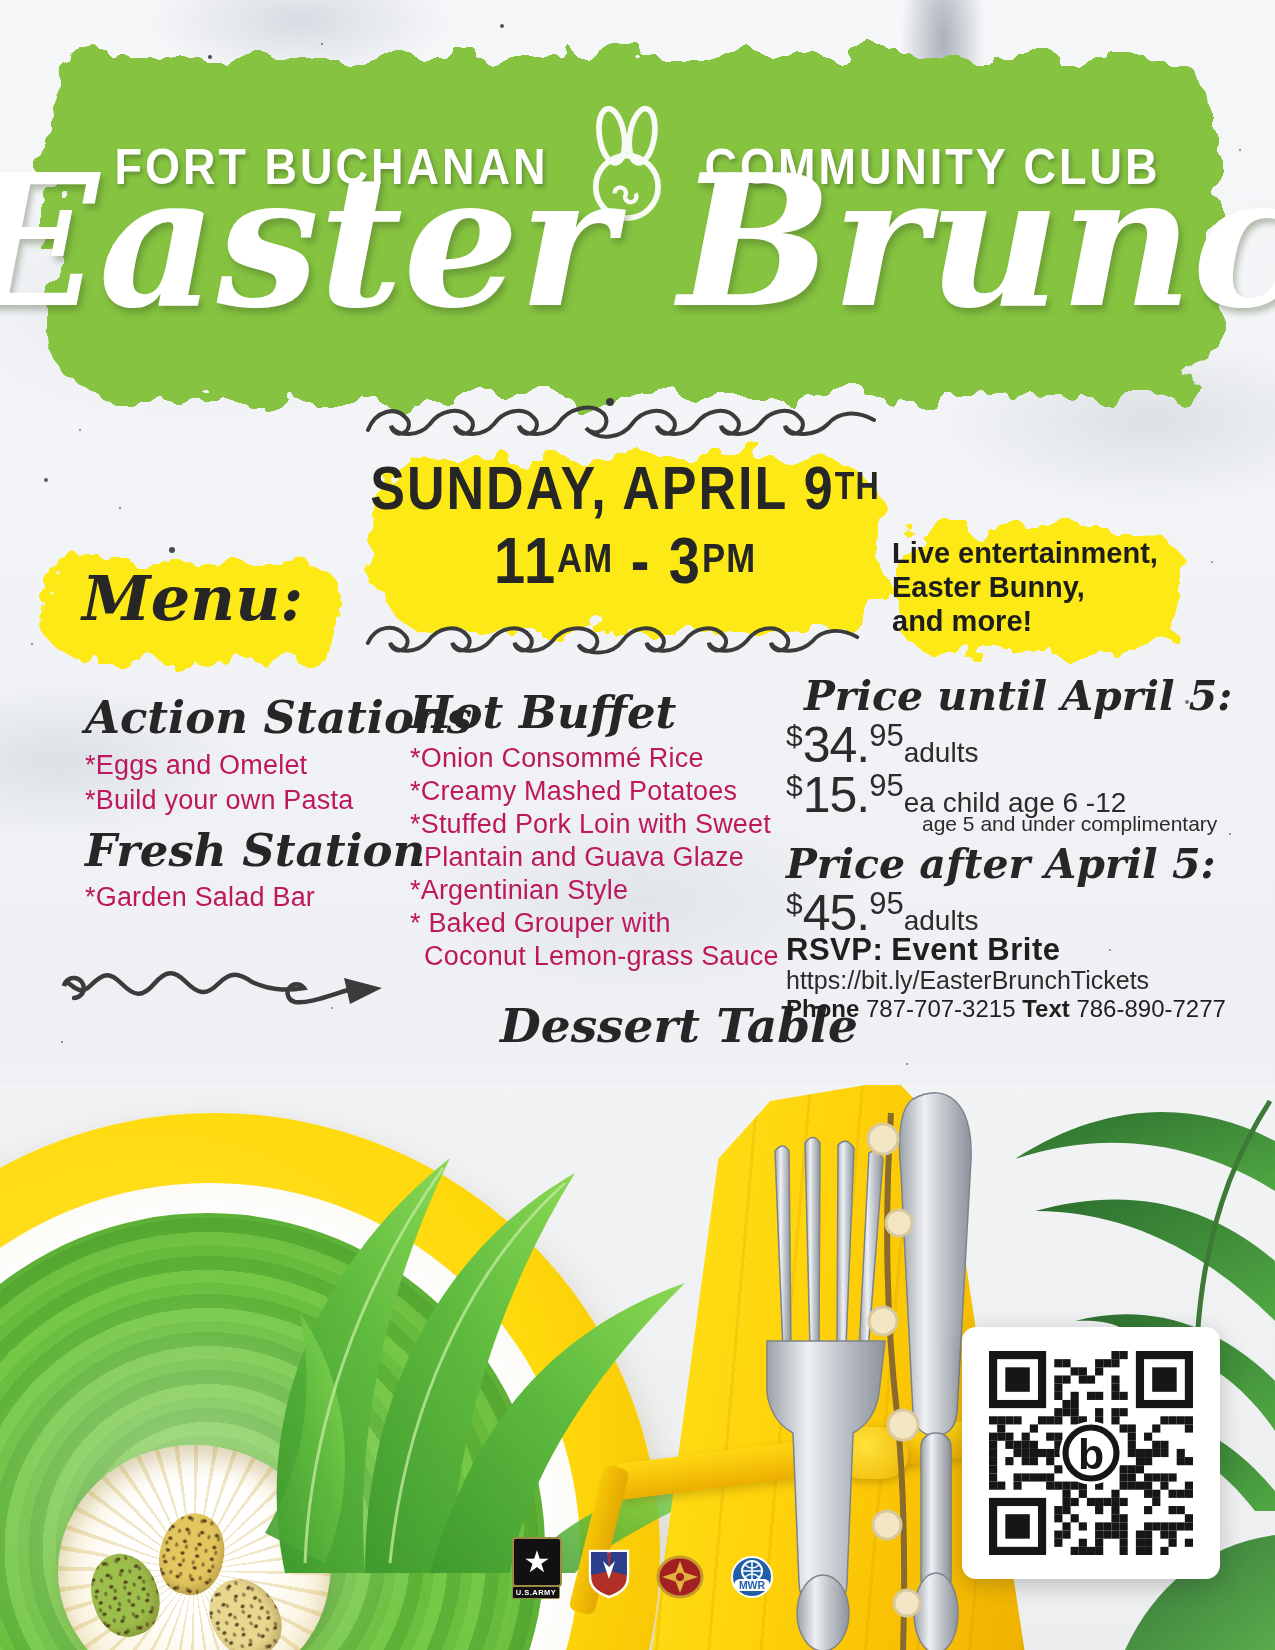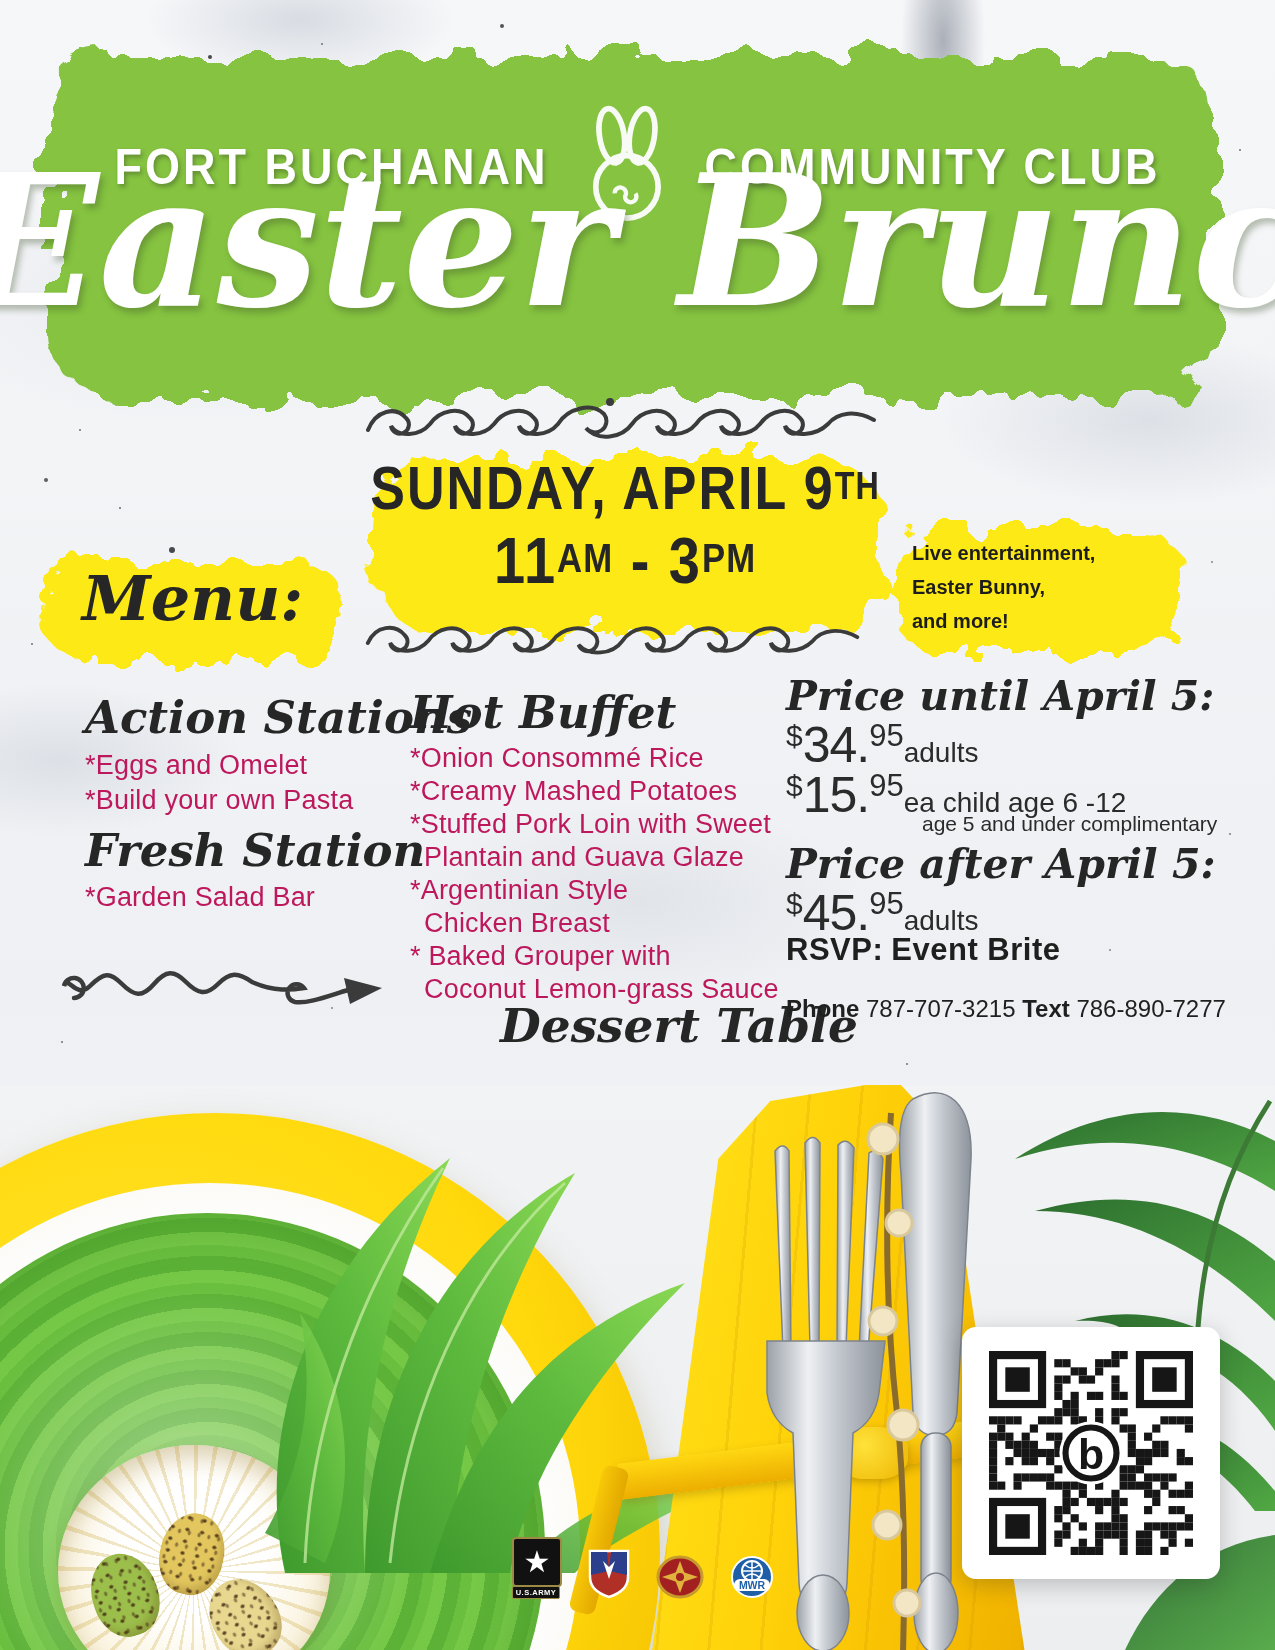--- a/index.html
+++ b/index.html
@@ -44,21 +44,21 @@
       color:#fff;text-shadow:3px 5px 6px rgba(60,80,40,.35);transform:translateX(-40px);white-space:nowrap;}
 
   
   .date-line{position:absolute;top:458px;left:355px;width:540px;text-align:center;z-index:3;
      font-weight:bold;font-size:52px;color:#262626;letter-spacing:2px;transform:scaleY(1.18);white-space:nowrap;}
   .time-line{position:absolute;top:528px;left:355px;width:540px;text-align:center;z-index:3;
      font-weight:bold;font-size:56px;color:#262626;letter-spacing:2px;transform:scaleY(1.15);white-space:nowrap;}
   .sup{font-size:.62em;vertical-align:.28em;letter-spacing:1px;}
 
   .menu-label{position:absolute;top:562px;left:82px;z-index:3;font-size:62px;}
-  .highlight{position:absolute;top:536px;left:912px;z-index:3;font-weight:bold;font-size:20px;line-height:34px;color:#1d1d1d;}
+  .highlight{position:absolute;top:536px;left:892px;z-index:3;font-weight:bold;font-size:29px;line-height:34px;color:#1d1d1d;}
 
   .col-head{position:absolute;z-index:3;font-size:45px;line-height:1;}
   .menu-items{position:absolute;z-index:3;font-size:27px;line-height:35px;color:#be185d;letter-spacing:.2px;}
   .menu-items .cont{padding-left:14px;}
 
   
   .price-head{position:absolute;z-index:3;font-size:41px;}
   .price-row{position:absolute;z-index:3;color:#2b2b2b;white-space:nowrap;}
   .cur{font-size:30px;vertical-align:16px;}
   .whole{font-size:50px;letter-spacing:-1px;}
@@ -224,48 +224,48 @@
     <div>*Garden Salad Bar</div>
   </div>
 
   <div class="col-head script" style="left:410px;top:690px;">Hot Buffet</div>
   <div class="menu-items" style="left:410px;top:742px;line-height:33px;">
     <div>*Onion Consommé Rice</div>
     <div>*Creamy Mashed Potatoes</div>
     <div>*Stuffed Pork Loin with Sweet</div>
     <div class="cont">Plantain and Guava Glaze</div>
     <div>*Argentinian Style</div>
-    <div class="cont">Chicken Breast</div>
     <div>* Baked Grouper with</div>
     <div class="cont">Coconut Lemon-grass Sauce</div>
   </div>
   <div class="col-head script" style="left:500px;top:1002px;font-size:47px;">Dessert Table</div>
 
   <svg class="abs" style="left:52px;top:956px;z-index:3" width="345" height="62" viewBox="0 0 345 62">
     <path class="stroke-dark" stroke-width="4.5" d="M22,42 a10,10 0 1,0 -10,-12 C16,18 24,44 38,30 S58,16 70,28 S90,42 102,28 S122,14 134,26 S154,40 166,28 S186,16 200,26 C222,36 240,34 252,32 A9,9 0 1,0 243,46 C256,48 276,40 296,34"></path>
     <polygon points="292,22 330,32 298,48" fill="#3b3b3b"></polygon>
   </svg>
 
-  <div class="price-head script" style="left:786px;top:672px;">Price until April 5:</div>
+  <div class="price-head script" style="left:804px;top:672px;">Price until April 5:</div>
   <div class="price-row" style="left:786px;top:716px;">
     <span class="cur">$</span><span class="whole">34</span><span class="whole">.</span><span class="cents">95</span><span class="plabel">adults</span>
   </div>
   <div class="price-row" style="left:786px;top:766px;">
     <span class="cur">$</span><span class="whole">15</span><span class="whole">.</span><span class="cents">95</span><span class="plabel">ea child age 6 -12</span>
   </div>
   <div class="pnote" style="left:922px;top:812px;">age 5 and under complimentary</div>
   <div class="price-head script" style="left:786px;top:840px;">Price after April 5:</div>
   <div class="price-row" style="left:786px;top:884px;">
     <span class="cur">$</span><span class="whole">45</span><span class="whole">.</span><span class="cents">95</span><span class="plabel">adults</span>
   </div>
 
   <div class="rsvp" style="left:786px;top:932px;">
     <b>RSVP:</b>
     <b>Event Brite</b>
   </div>
+  <div class="url" style="left:786px;top:966px;">https://bit.ly/EasterBrunchTickets</div>
   <div class="phoneline" style="left:786px;top:995px;">
     <b>Phone</b>
     <span>787-707-3215</span>
     <b>Text</b>
     <span>786-890-7277</span>
   </div>
 
   <div class="photo">
     <div class="circle plate-yellow"></div>
     <div class="circle plate-white"></div>

